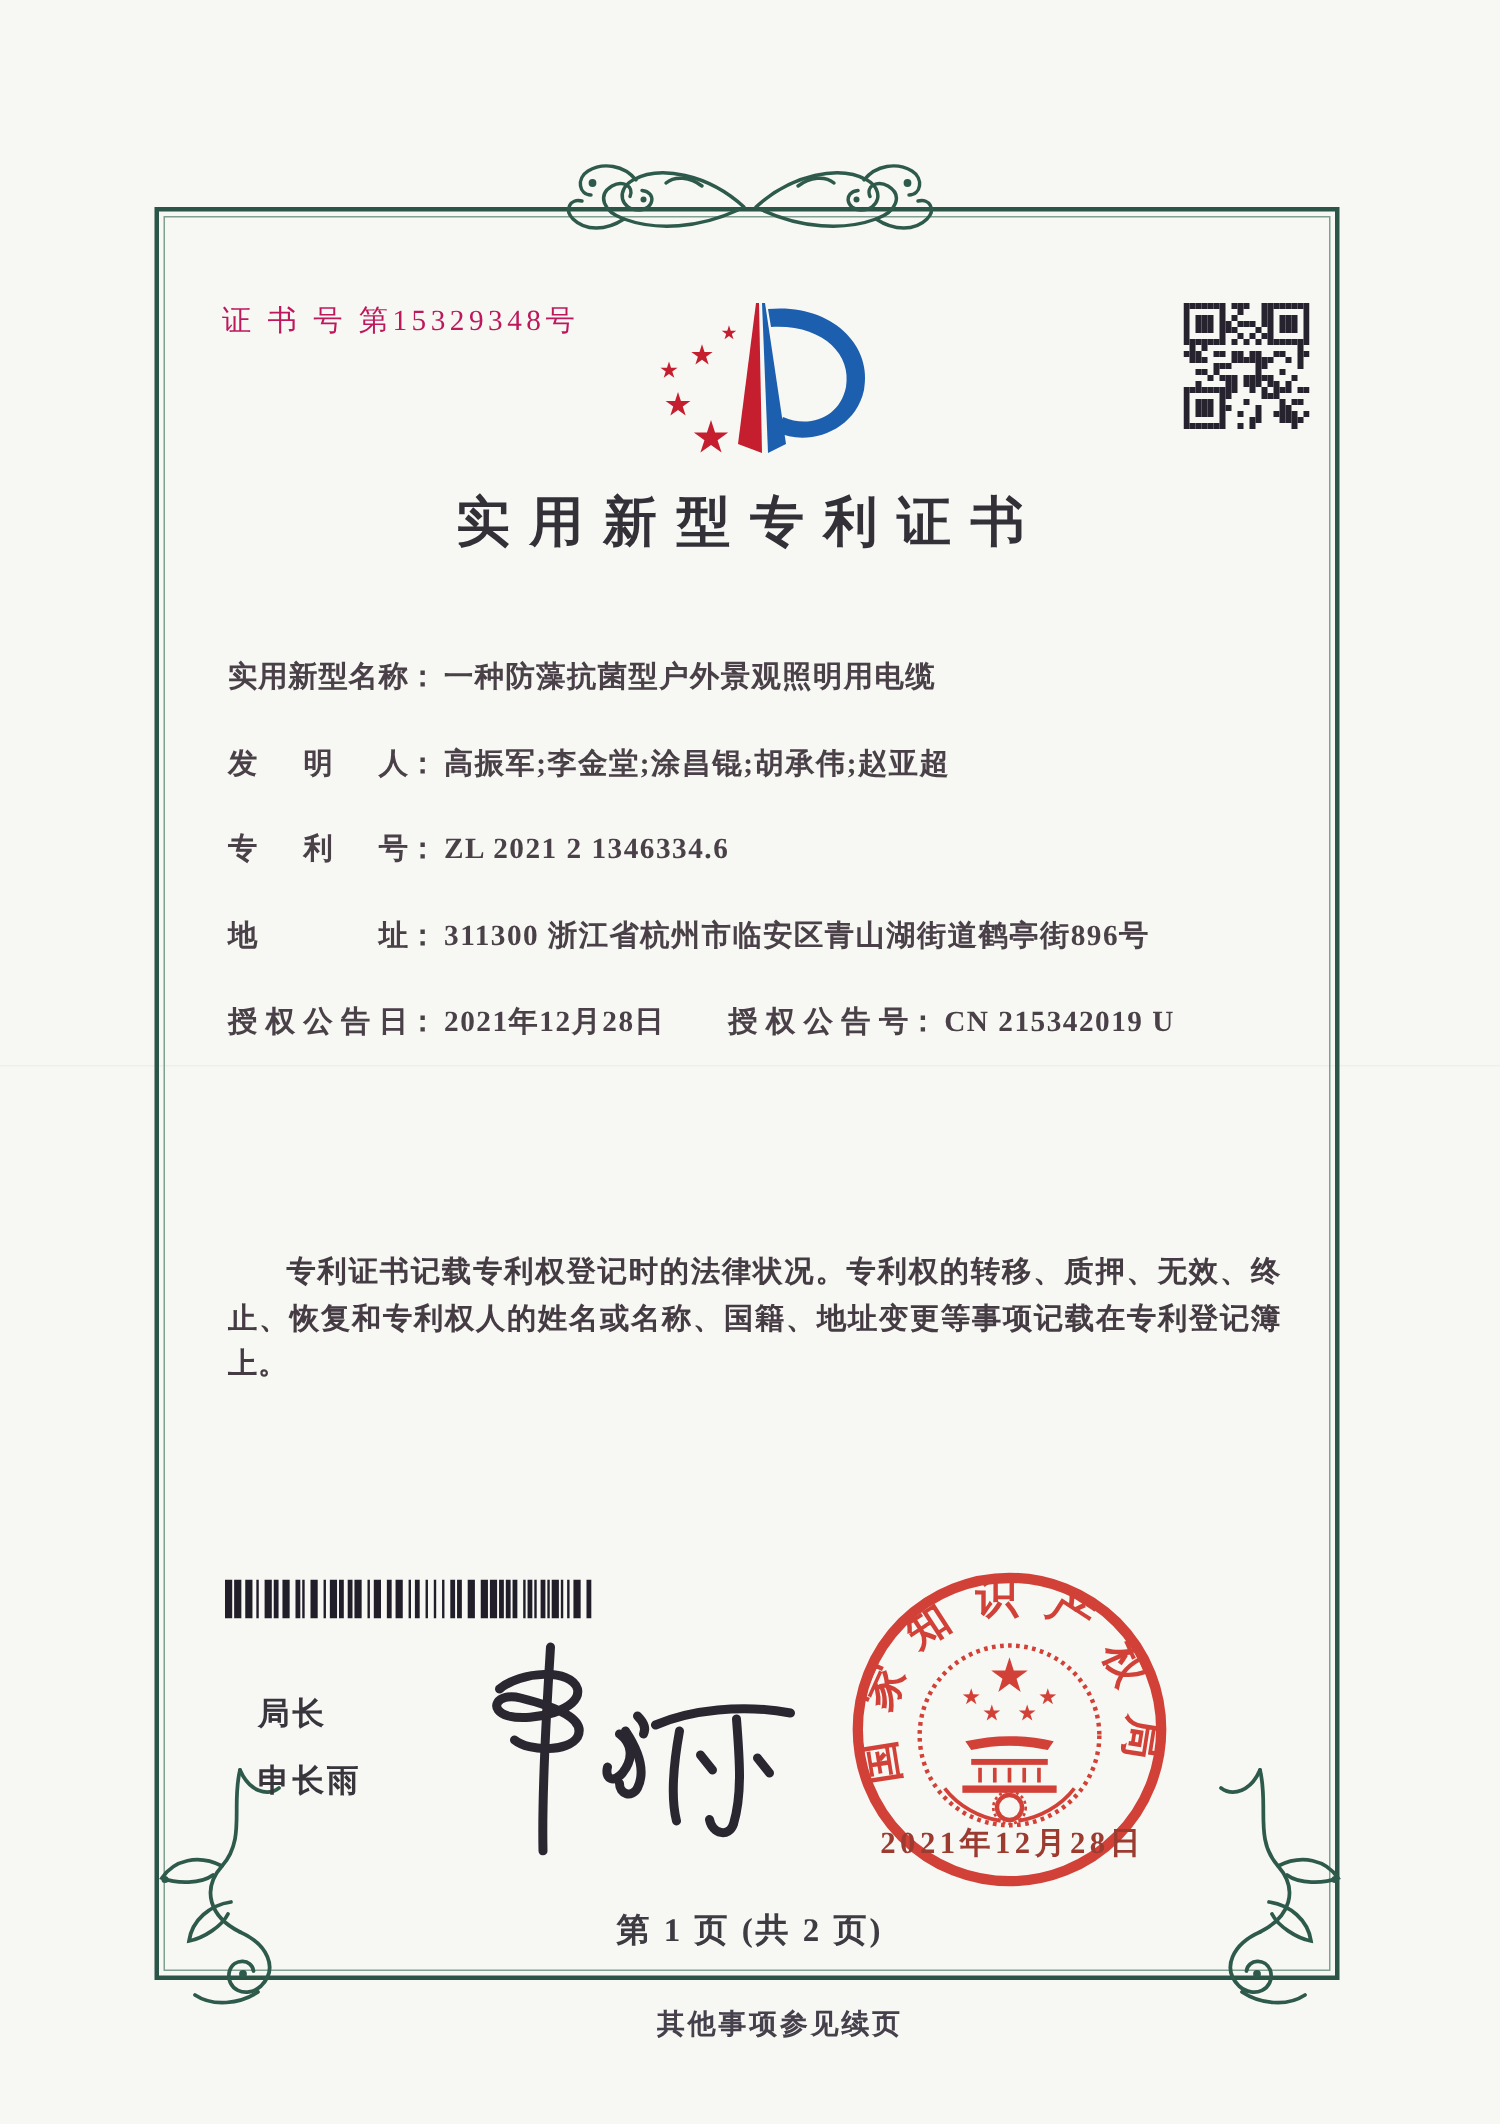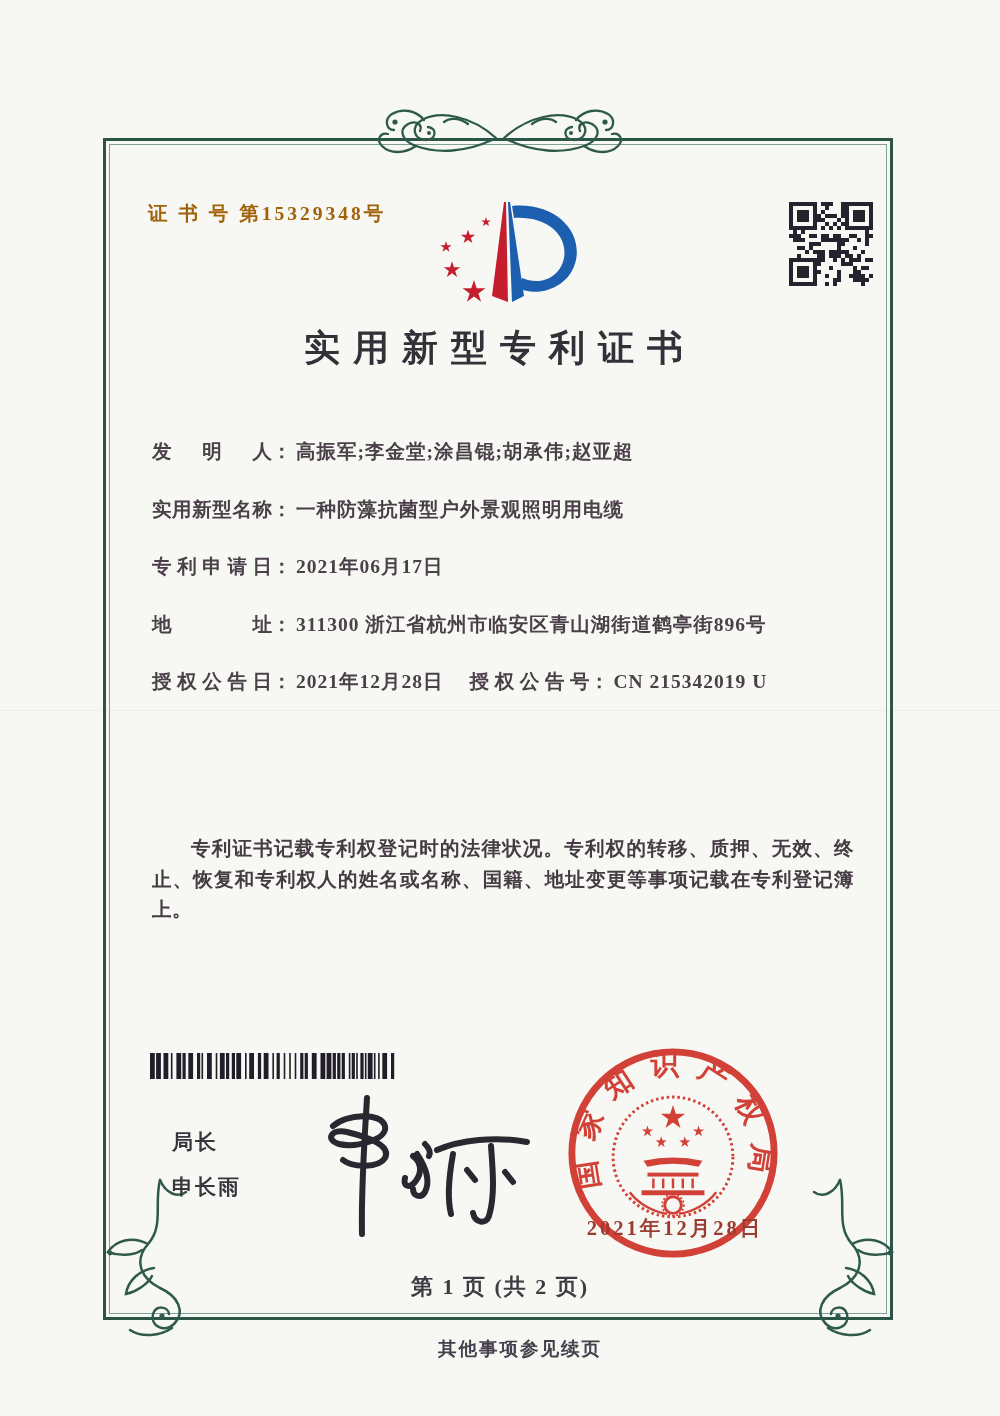--- a/index.html
+++ b/index.html
@@ -11,34 +11,34 @@
   }
   .fold-line{position:absolute;left:0;top:710px;width:100%;height:1px;background:rgba(90,80,90,.05);}
   
   .frame{position:absolute;left:103px;top:138px;width:784px;height:1176px;border:3px solid #2b5547;}
   .frame-inner{position:absolute;inset:3px;border:1px solid #7fa092;}
   .ornament{position:absolute;pointer-events:none;}
   .orn-top{left:368px;top:100px;}
   .orn-bl{left:74px;top:1178px;}
   .orn-br{left:806px;top:1178px;}
   
-  .cert-no{position:absolute;left:148px;top:200px;font-size:19.5px;font-weight:700;
-    letter-spacing:3px;color:#a16207;}
+  .cert-no{position:absolute;left:148px;top:200px;font-size:19.5px;font-weight:400;
+    letter-spacing:3px;color:#be185d;}
   .logo{position:absolute;left:416px;top:192px;}
   .qr{position:absolute;left:789px;top:202px;width:84px;height:84px;}
   .title{position:absolute;left:0;top:324px;width:100%;text-align:center;
     font-size:36px;font-weight:700;letter-spacing:13px;color:#333038;}
   
   .fields{position:absolute;left:152px;top:438px;width:712px;font-size:19.5px;
     font-weight:600;color:#4a4048;}
   .frow{margin-bottom:30.5px;line-height:27px;white-space:nowrap;}
   .flabel{display:inline-block;width:120px;text-align:justify;text-align-last:justify;vertical-align:top;}
   .fcolon{display:inline-block;width:24px;vertical-align:top;}
   .fvalue{letter-spacing:1px;}
-  .grant-second{margin-left:26px;}
+  .grant-second{margin-left:42px;}
   
   .body-text{position:absolute;left:152px;top:834px;width:702px;}
   .body-text p{margin:0;text-indent:2em;font-size:19.5px;line-height:30.5px;
     text-align:justify;font-weight:600;color:#443b43;letter-spacing:.5px;}
   
   .barcode{position:absolute;left:150px;top:1053px;width:246px;height:26px;}
   .signer{position:absolute;left:152px;top:1128px;font-family:"Liberation Sans","DejaVu Sans",sans-serif;
     font-weight:700;font-size:21px;color:#39353d;letter-spacing:2px;margin-left:20px;}
   .signer div{margin-bottom:17px;}
   .signature{position:absolute;left:295px;top:1092px;}
@@ -337,27 +337,27 @@
         <rect x="24" y="80" width="4" height="4"></rect>
         <rect x="36" y="80" width="4" height="4"></rect>
         <rect x="44" y="80" width="4" height="4"></rect>
         <rect x="72" y="80" width="4" height="4"></rect>
       </svg></div>
 
   <div class="title">实用新型专利证书</div>
 
   <div class="fields">
     <div class="frow">
+      <span class="flabel">实用新型名称</span><span class="fcolon">：</span><span class="fvalue">一种防藻抗菌型户外景观照明用电缆</span>
+    </div>
+    <div class="frow">
       <span class="flabel">发明人</span><span class="fcolon">：</span><span class="fvalue">高振军;李金堂;涂昌锟;胡承伟;赵亚超</span>
     </div>
     <div class="frow">
-      <span class="flabel">实用新型名称</span><span class="fcolon">：</span><span class="fvalue">一种防藻抗菌型户外景观照明用电缆</span>
-    </div>
-    <div class="frow">
-      <span class="flabel">专利申请日</span><span class="fcolon">：</span><span class="fvalue">2021年06月17日</span>
+      <span class="flabel">专利号</span><span class="fcolon">：</span><span class="fvalue">ZL 2021 2 1346334.6</span>
     </div>
     <div class="frow">
       <span class="flabel">地址</span><span class="fcolon">：</span><span class="fvalue">311300 浙江省杭州市临安区青山湖街道鹤亭街896号</span>
     </div>
     <div class="frow">
       <span class="flabel">授权公告日</span><span class="fcolon">：</span><span class="fvalue">2021年12月28日</span><span class="grant-second"><span class="flabel">授权公告号</span><span class="fcolon">：</span><span class="fvalue">CN 215342019 U</span></span>
     </div>
   </div>
 
   <div class="body-text">

